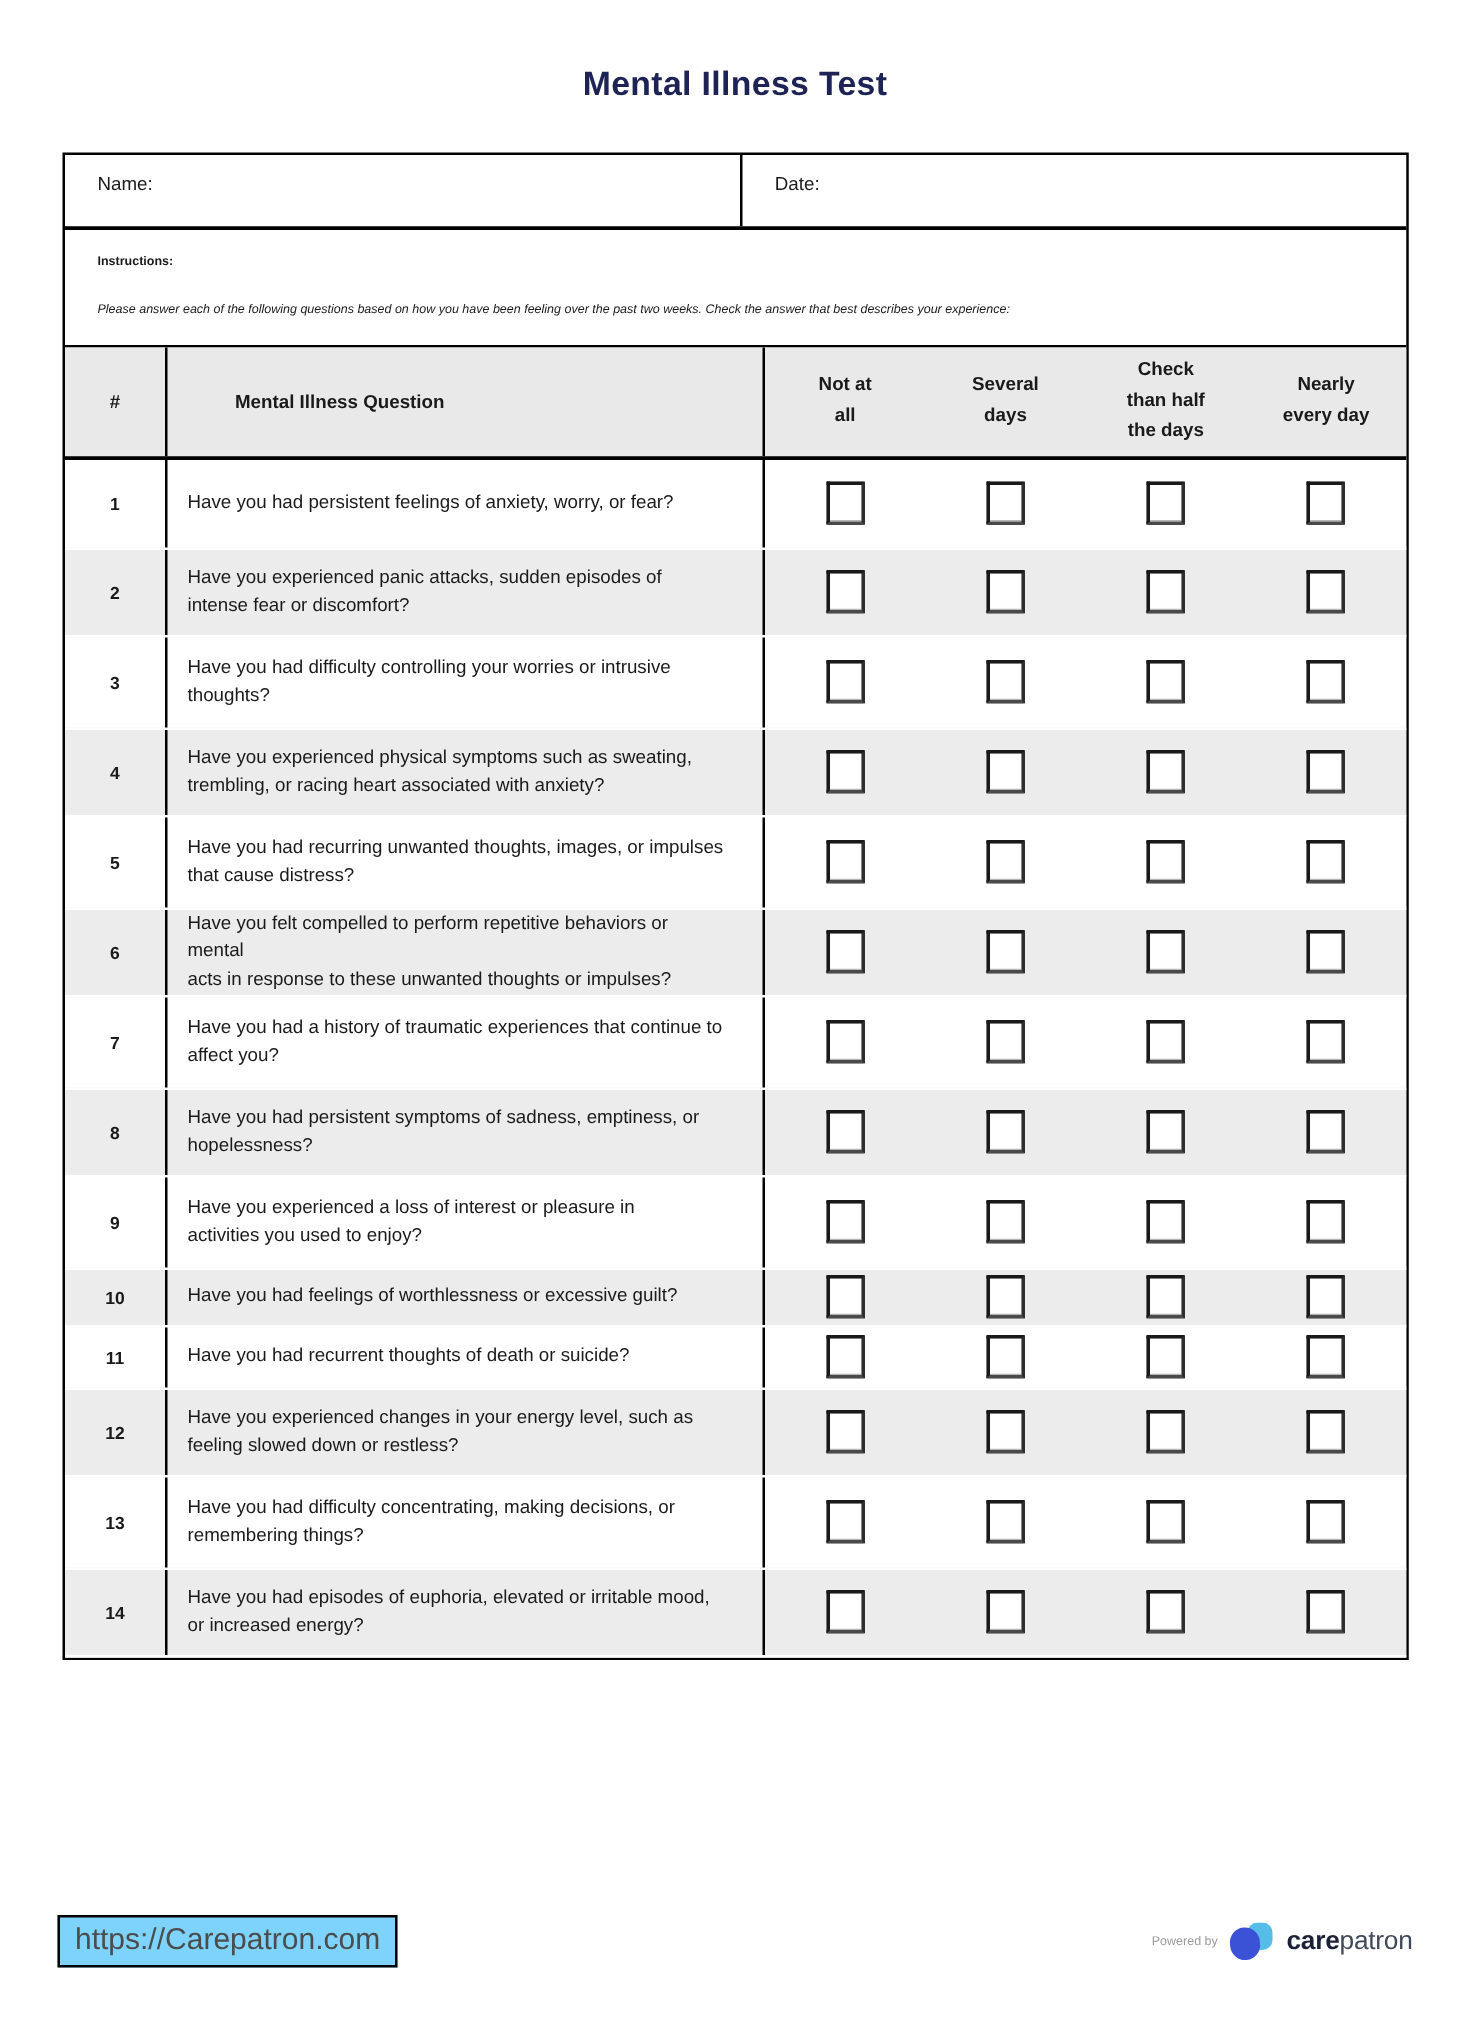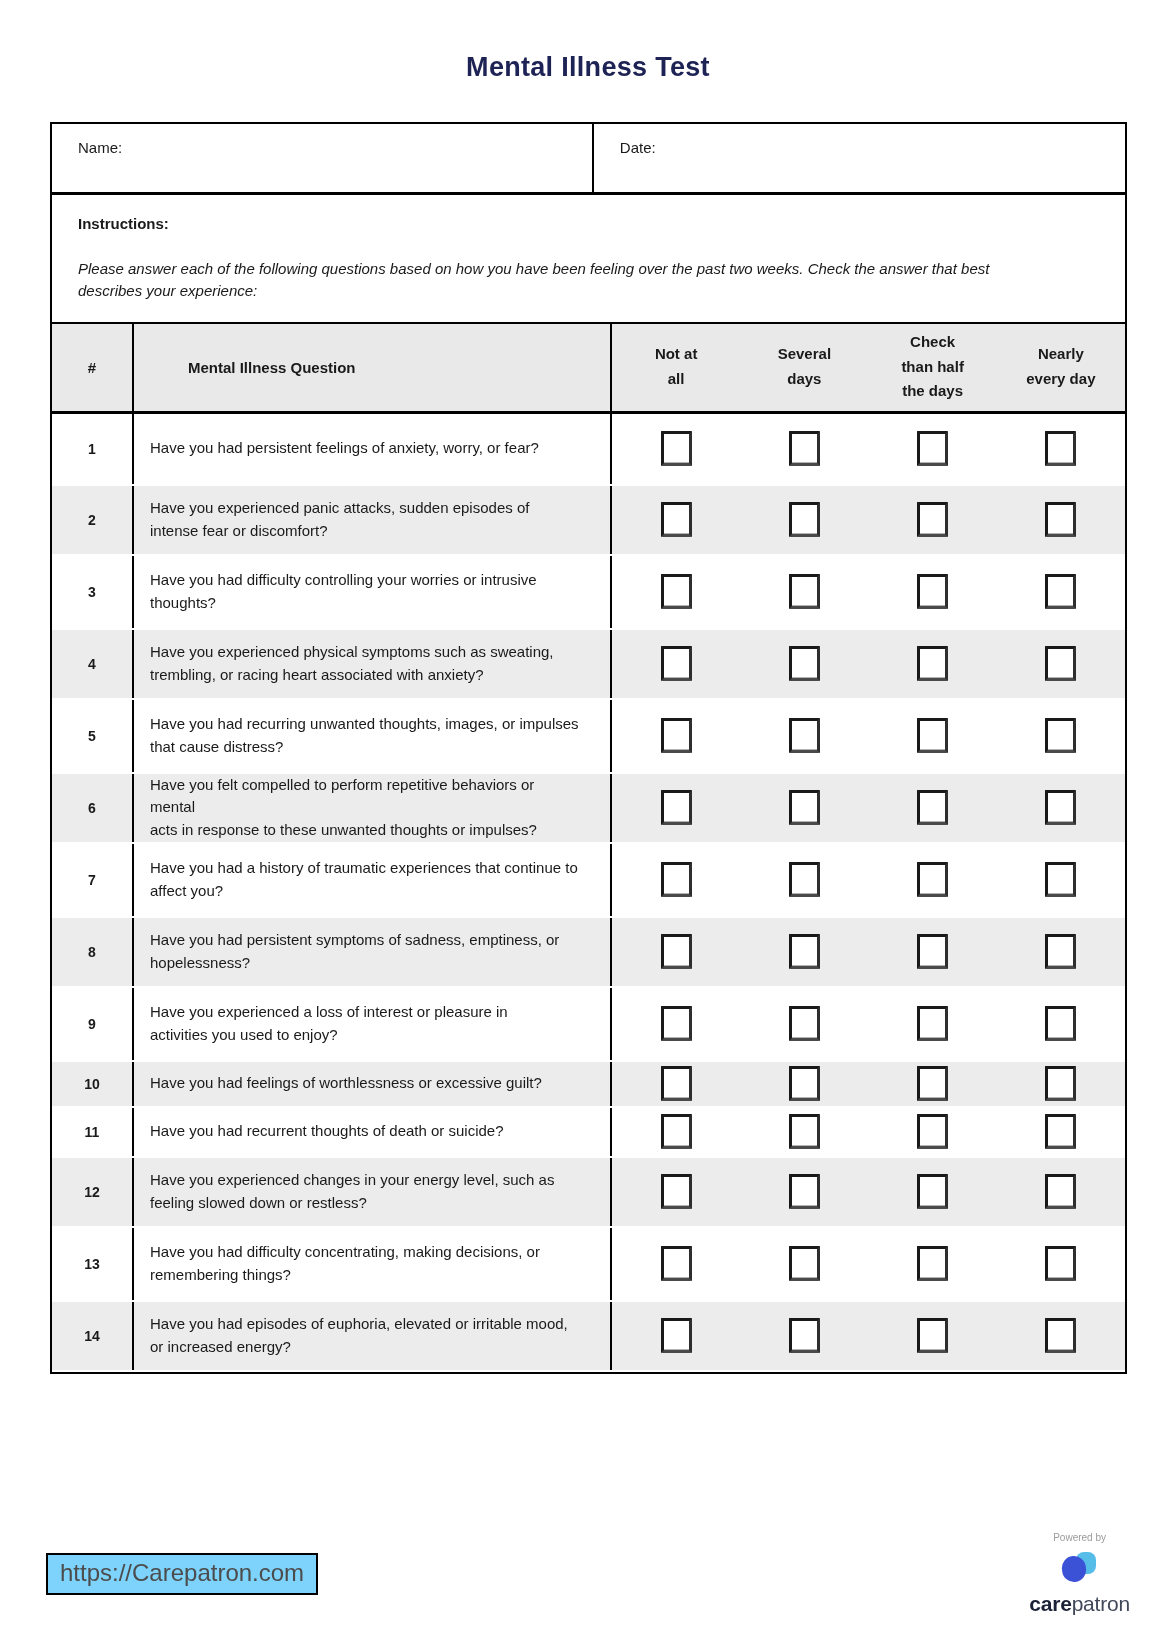--- a/index.html
+++ b/index.html
@@ -18,27 +18,27 @@
     margin-top: 52px;
   }
   .sheet {
     position: absolute;
     left: 50px; top: 122px;
     width: 1077px;
     border: 2px solid #000;
     background: #fff;
   }
   
-  .namedate { display: flex; height: 71px; border-bottom: 3px solid #000; }
+  .namedate { display: flex; height: 60px; border-bottom: 3px solid #000; }
   .nd-cell { padding: 15px 0 0 26px; font-size: 15px; }
   .nd-name { width: 50.5%; border-right: 2px solid #000; }
   .nd-date { flex: 1; }
   .nd-value { margin-left: 8px; }
   
-  .instructions { padding: 20px 70px 20px 26px; font-size: 15px; }
+  .instructions { padding: 20px 70px 20px 26px; font-size: 10px; }
   .ins-heading { font-weight: bold; margin-bottom: 26px; }
   .ins-body { line-height: 1.45; font-style: italic; }
   
   .qtable { border-top: 2px solid #000; }
   .thead {
     display: flex;
     background: var(--header-bg, #e9e9e9);
     min-height: 90px;
     border-bottom: 3px solid #000;
     font-weight: bold;
@@ -91,21 +91,21 @@
   }
   .site-link {
     display: inline-block;
     border: 2px solid #000;
     padding: 4px 12px 6px;
     font-size: 24px;
     color: #4c4c4c;
     cursor: pointer;
     background: #7dd3fc;
   }
-  .powered { display: flex; align-items: center; gap: 9px; flex-direction: column; }
+  .powered { display: flex; align-items: center; gap: 9px; }
   .pb-label { font-size: 10px; color: #9a9a9a; }
   .logo-mark { display: inline-flex; align-items: center; }
   .brand { font-size: 21px; color: var(--brand-regular-color, #40485a); letter-spacing: -0.2px; }
   .brand .bold { font-weight: bold; color: var(--brand-bold-color, #1b2136); }
 </style>
 </head>
 <body>
 
 <h1 class="title">Mental Illness Test</h1>
 

